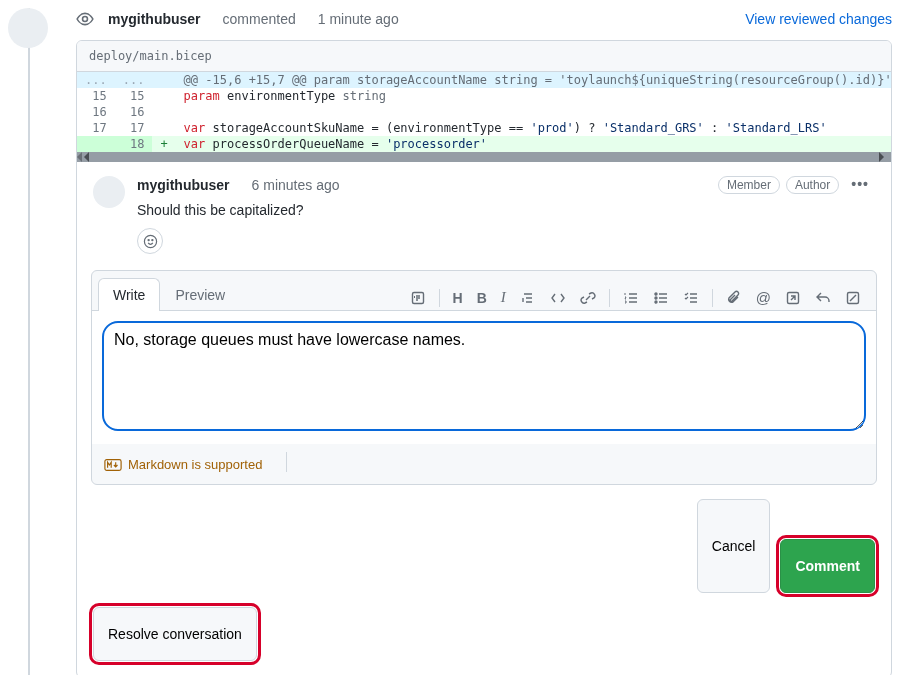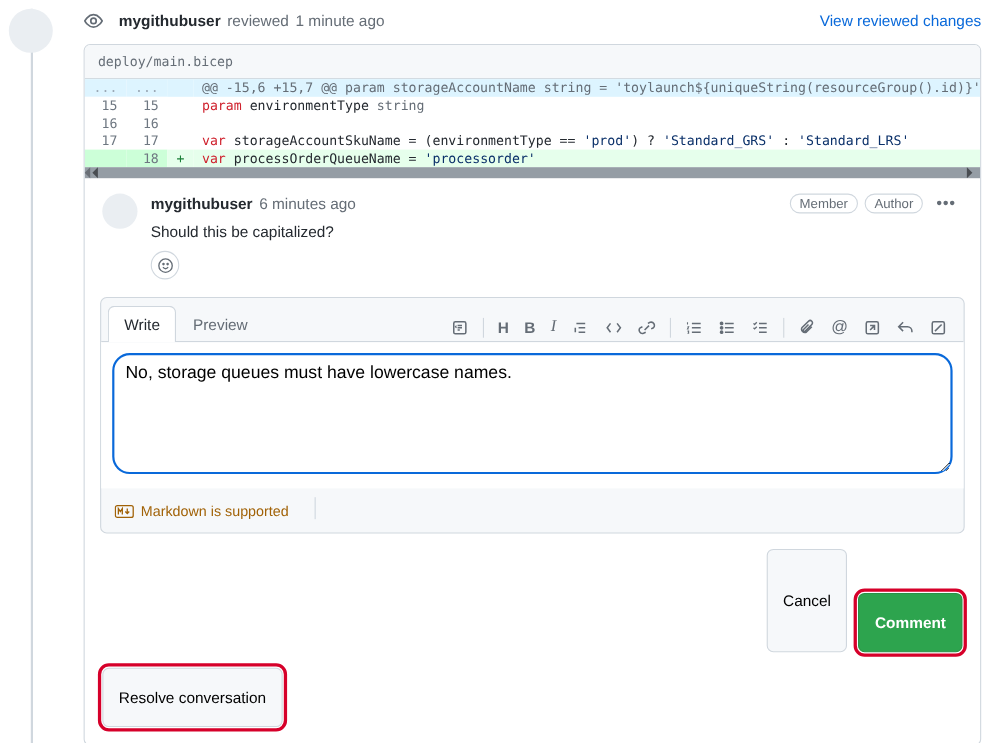--- a/index.html
+++ b/index.html
@@ -45,21 +45,21 @@
       color: #656d76;
       background: #fff;
       padding: 2px 0;
     }
     .header-line {
       display: flex;
       align-items: center;
       justify-content: space-between;
       flex: 1;
     }
-    .header-left { display: flex; align-items: baseline; gap: 6px; }
+    .header-left { display: flex; align-items: baseline; gap: 22px; }
     .username { font-weight: 600; color: #24292f; }
     .meta { color: #656d76; }
     .link-blue { color: #0969da; font-weight: 500; cursor: pointer; }
     .content-col { flex: 1; min-width: 0; }
     .review-box {
       border: 1px solid #d0d7de;
       border-radius: 6px;
       margin-top: 10px;
       overflow: hidden;
     }
@@ -214,21 +214,21 @@
     <div class="eye-row">
       <span class="eye-icon">
         <svg width="18" height="18" viewBox="0 0 16 16" fill="none" stroke="currentColor" stroke-width="1.4">
           <path d="M1 8s2.5-5 7-5 7 5 7 5-2.5 5-7 5-7-5-7-5z"></path>
             <circle cx="8" cy="8" r="2.2"></circle>
         </svg>
       </span>
       <div class="header-line">
         <div class="header-left">
           <span class="username">mygithubuser</span>
-          <span class="meta">reviewed</span>
+          <span class="meta">commented</span>
           <span class="meta">1 minute ago</span>
         </div>
         <span class="link-blue">View reviewed changes</span>
       </div>
     </div>
 
     <div class="review-box">
       <div class="file-header">deploy/main.bicep</div>
 
       <table class="diff-table">

